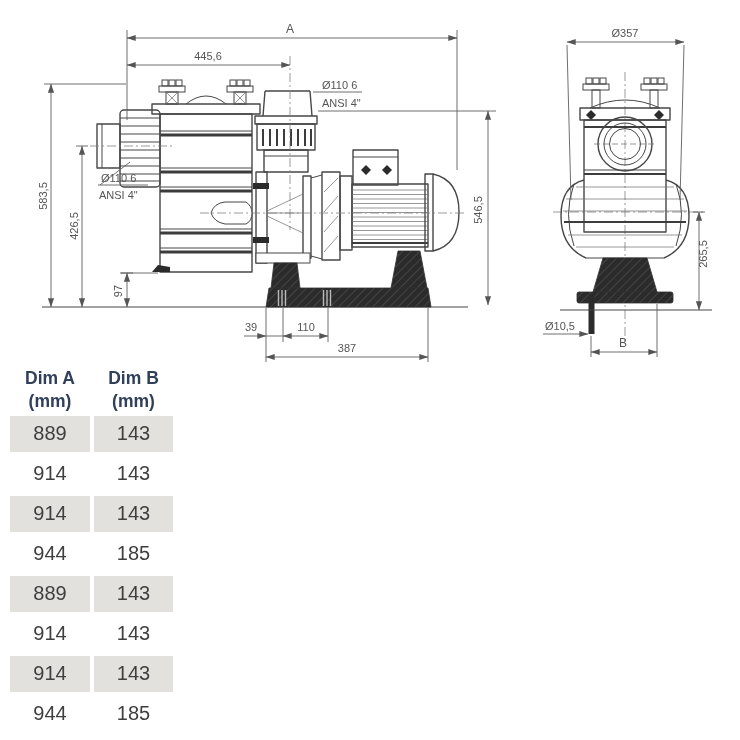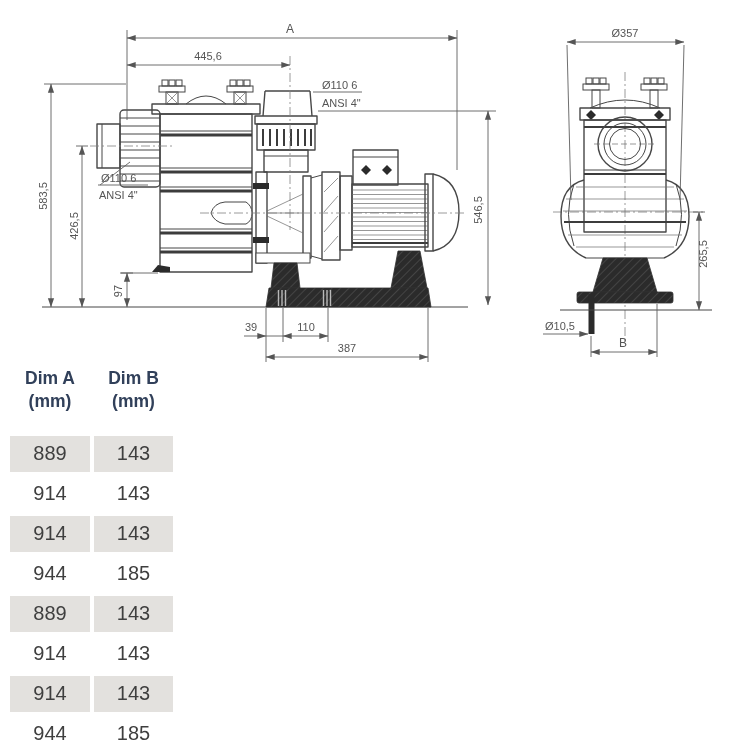--- a/index.html
+++ b/index.html
@@ -20,21 +20,21 @@
   .dim{stroke:var(--dim,#5f5f5f);stroke-width:.9;fill:none;}
   .cl{stroke:#808080;stroke-width:.8;fill:none;stroke-dasharray:9 3 2 3;}
   .dk{fill:url(#hatch);stroke:#303030;stroke-width:.8;}
   .wh{fill:#fff;}
   .slot{stroke:#b9b9b9;stroke-width:1.4;fill:none;}
   text.d{font:11px "Liberation Sans",sans-serif;fill:#555;}
   text.dl{font:12px "Liberation Sans",sans-serif;fill:#555;}
 
   
   .dimtable{position:absolute;left:10px;top:367px;width:163px;}
-  .thead{display:grid;grid-template-columns:80px 79px;column-gap:4px;margin-bottom:23px;}
+  .thead{display:grid;grid-template-columns:80px 79px;column-gap:4px;margin-bottom:3px;}
   .th{
     white-space:pre-line;text-align:center;font-weight:bold;
     font-size:17.5px;line-height:1.3;color:var(--header-text,#31405a);
   }
   .trow{display:grid;grid-template-columns:80px 79px;column-gap:4px;margin-bottom:4px;}
   .cell{
     height:36px;display:flex;align-items:center;justify-content:center;
     font-size:20px;color:var(--cell-text,#3f3f3f);background:transparent;
   }
   .trow.shaded .cell{background:var(--row-shade,#e3e1de);}

